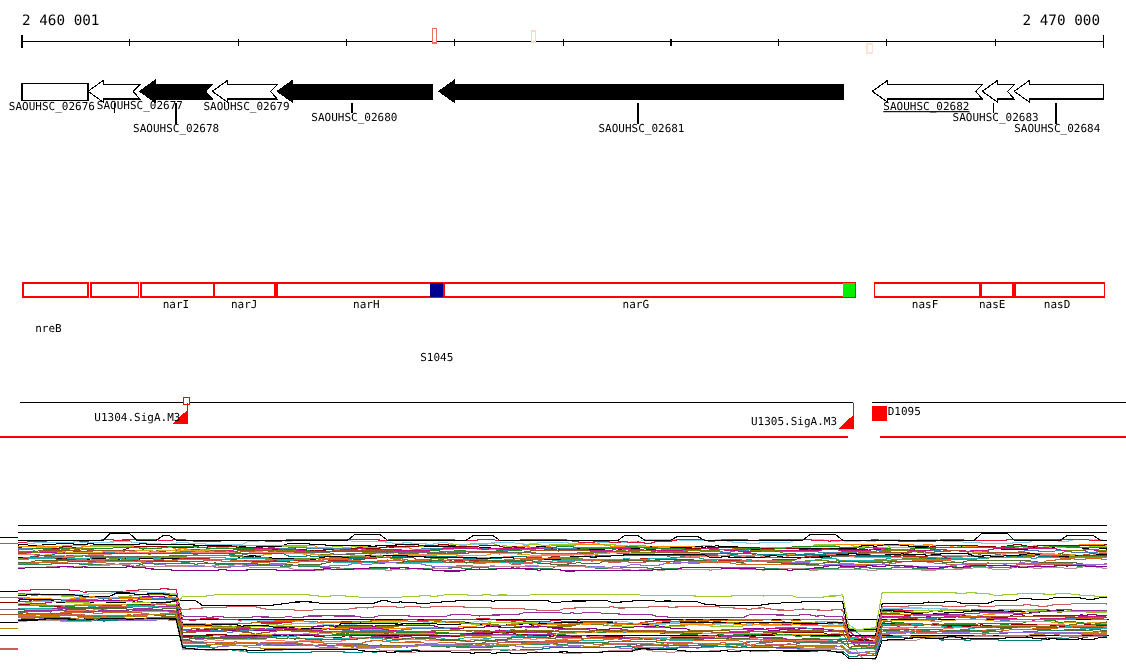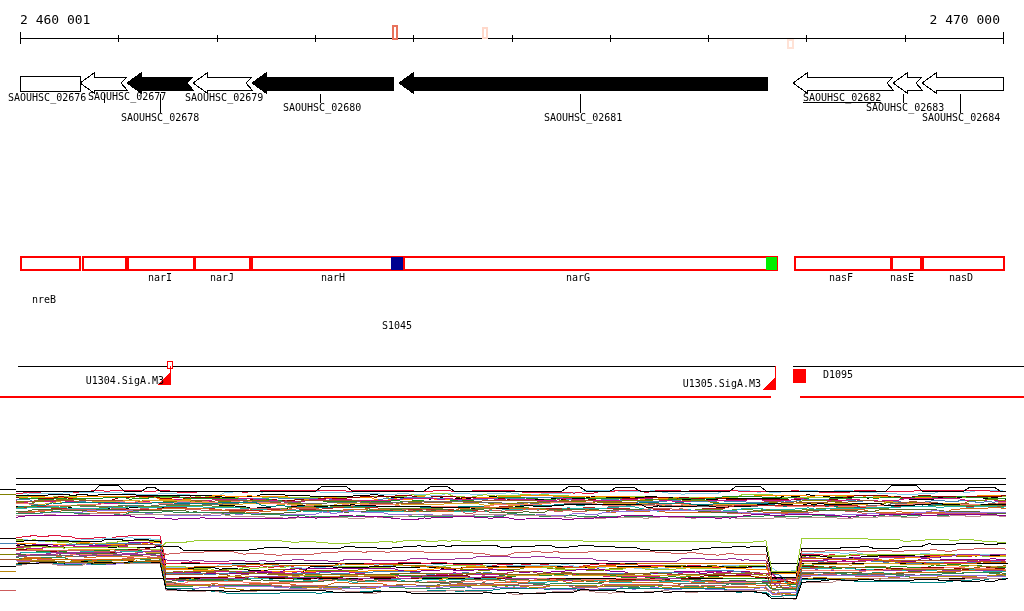--- a/index.html
+++ b/index.html
@@ -162,14 +162,14 @@
   <div class="lbl feat-lbl" style="left:222px;top:273px;">narJ</div>
   <div class="lbl feat-lbl" style="left:333px;top:273px;">narH</div>
   <div class="lbl feat-lbl" style="left:397px;top:273px;margin-top:48px;">S1045</div>
   <div class="lbl feat-lbl" style="left:578px;top:273px;">narG</div>
   <div class="lbl feat-lbl" style="left:841px;top:273px;">nasF</div>
   <div class="lbl feat-lbl" style="left:902px;top:273px;">nasE</div>
   <div class="lbl feat-lbl" style="left:961px;top:273px;">nasD</div>
 
   <div class="lbl tu-lbl ra" style="left:164px;top:376px;">U1304.SigA.M3</div>
   <div class="lbl tu-lbl ra" style="left:761px;top:379px;">U1305.SigA.M3</div>
-  <div class="lbl tu-lbl" style="left:807px;top:370px;margin-left:16px;">D1095</div>
+  <div class="lbl tu-lbl" style="left:807px;top:370px;">D1095</div>
 </div>
 
 </body></html>

